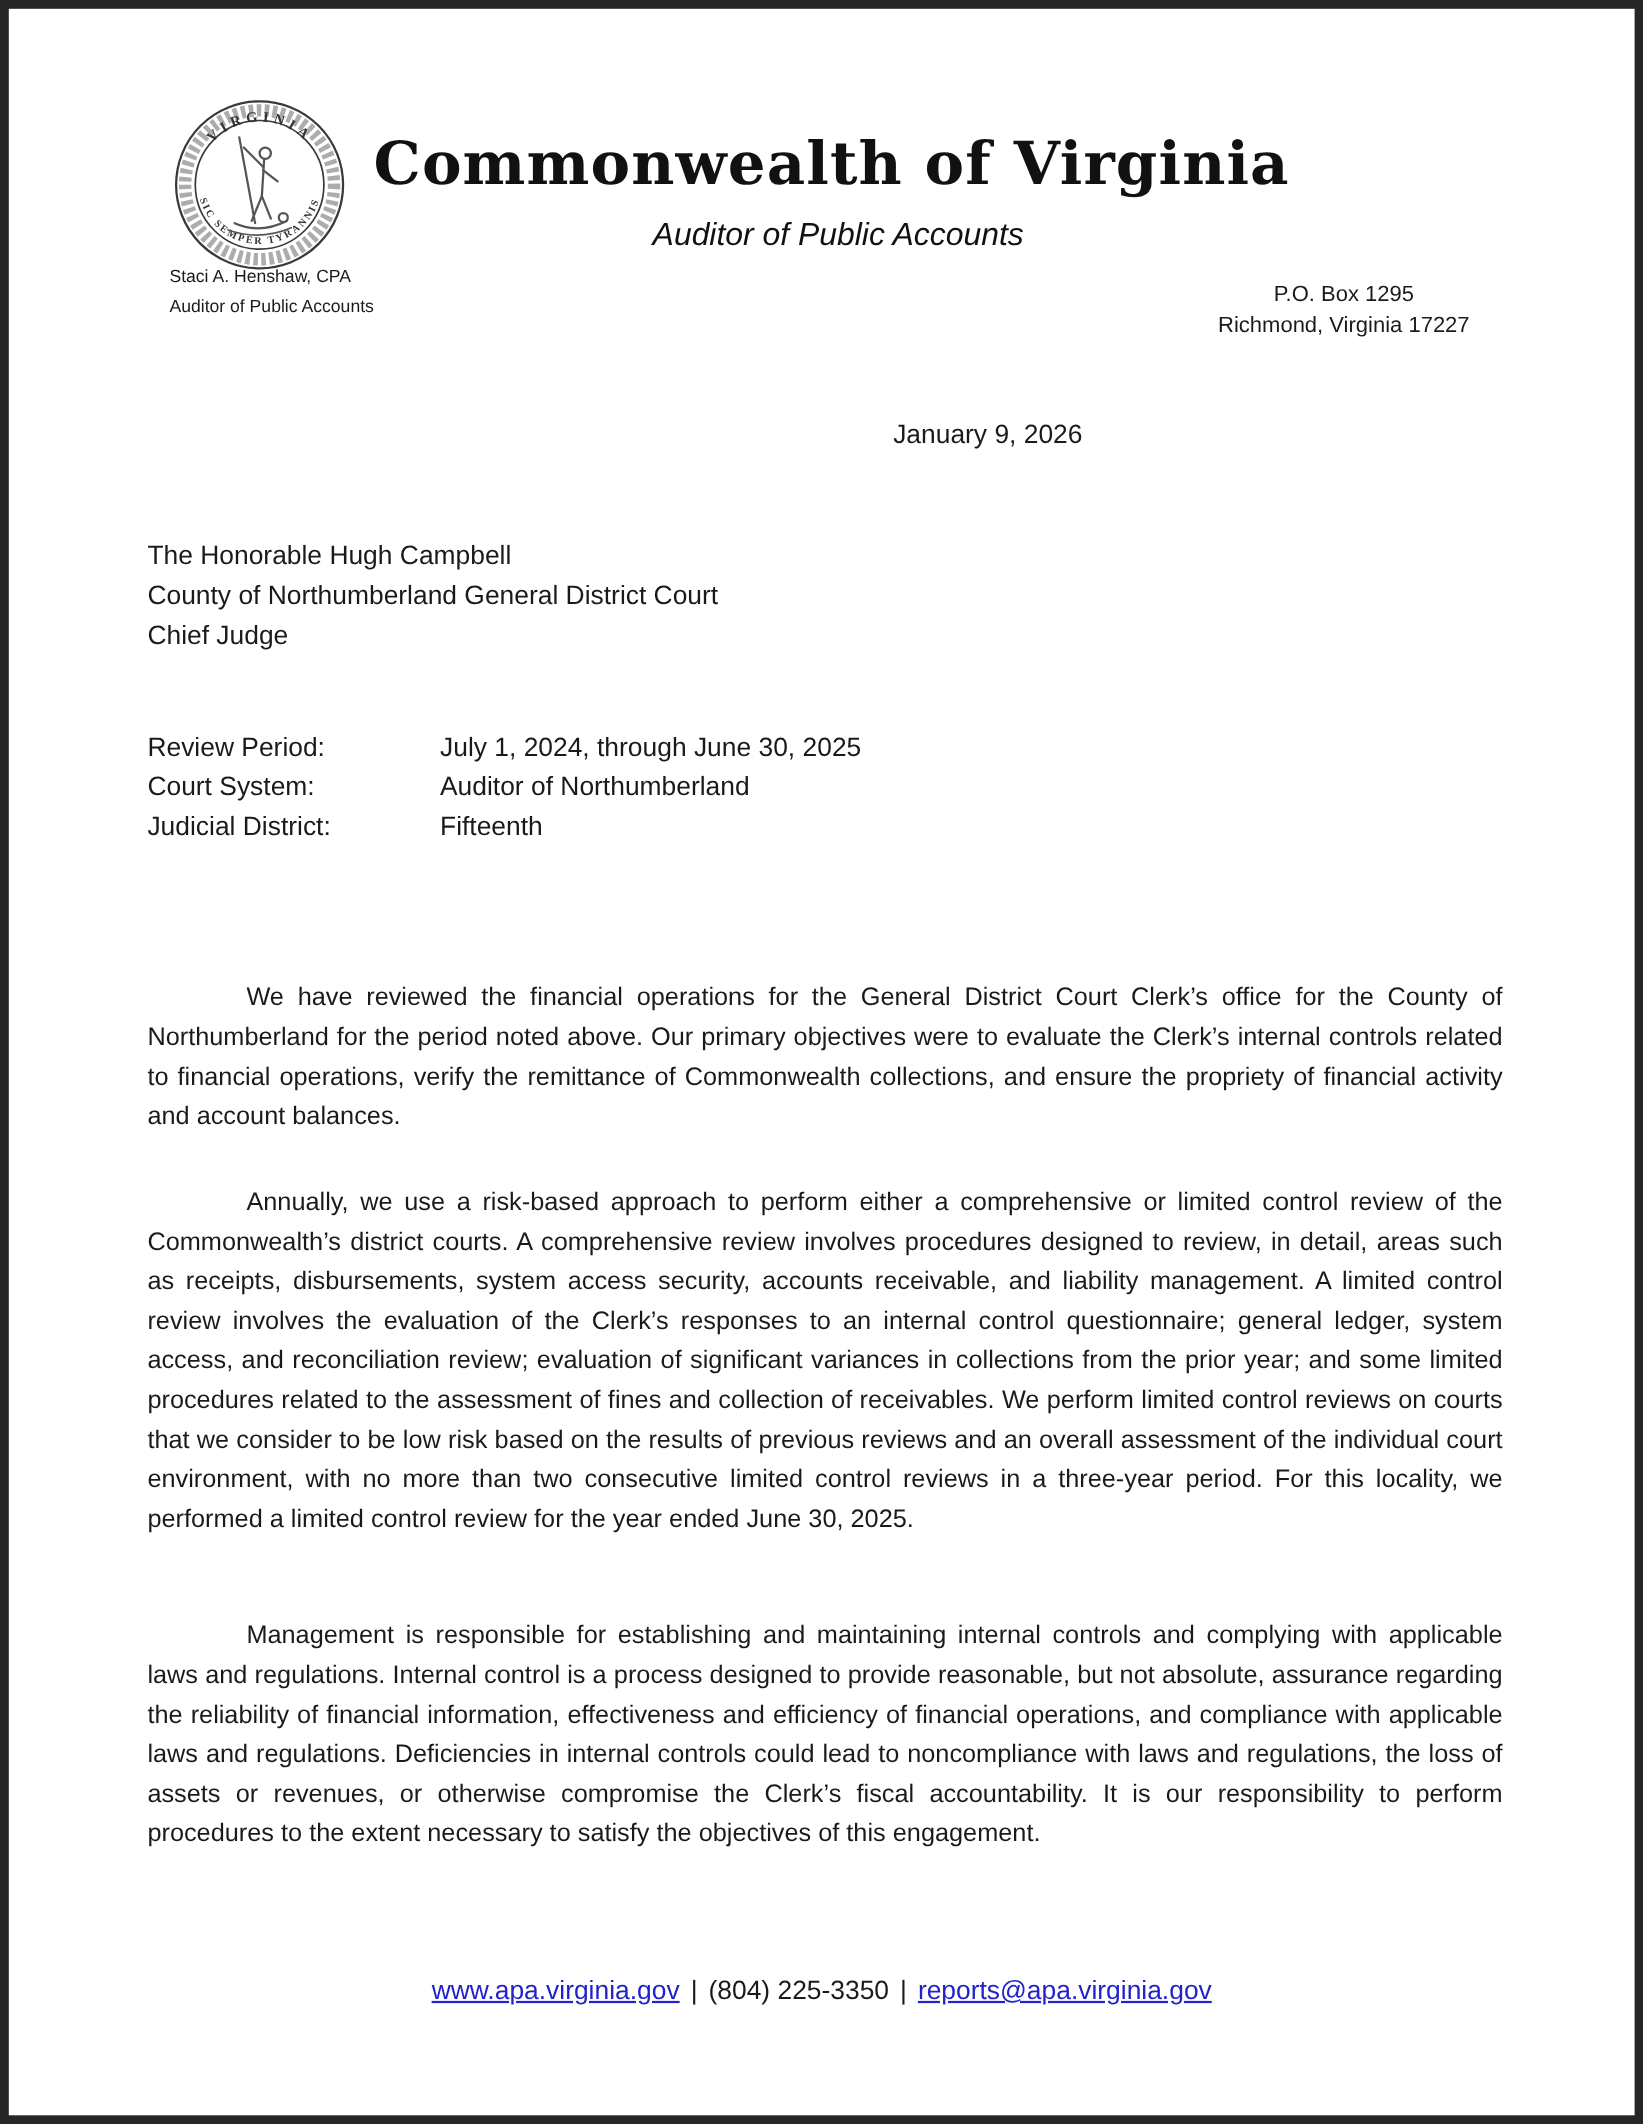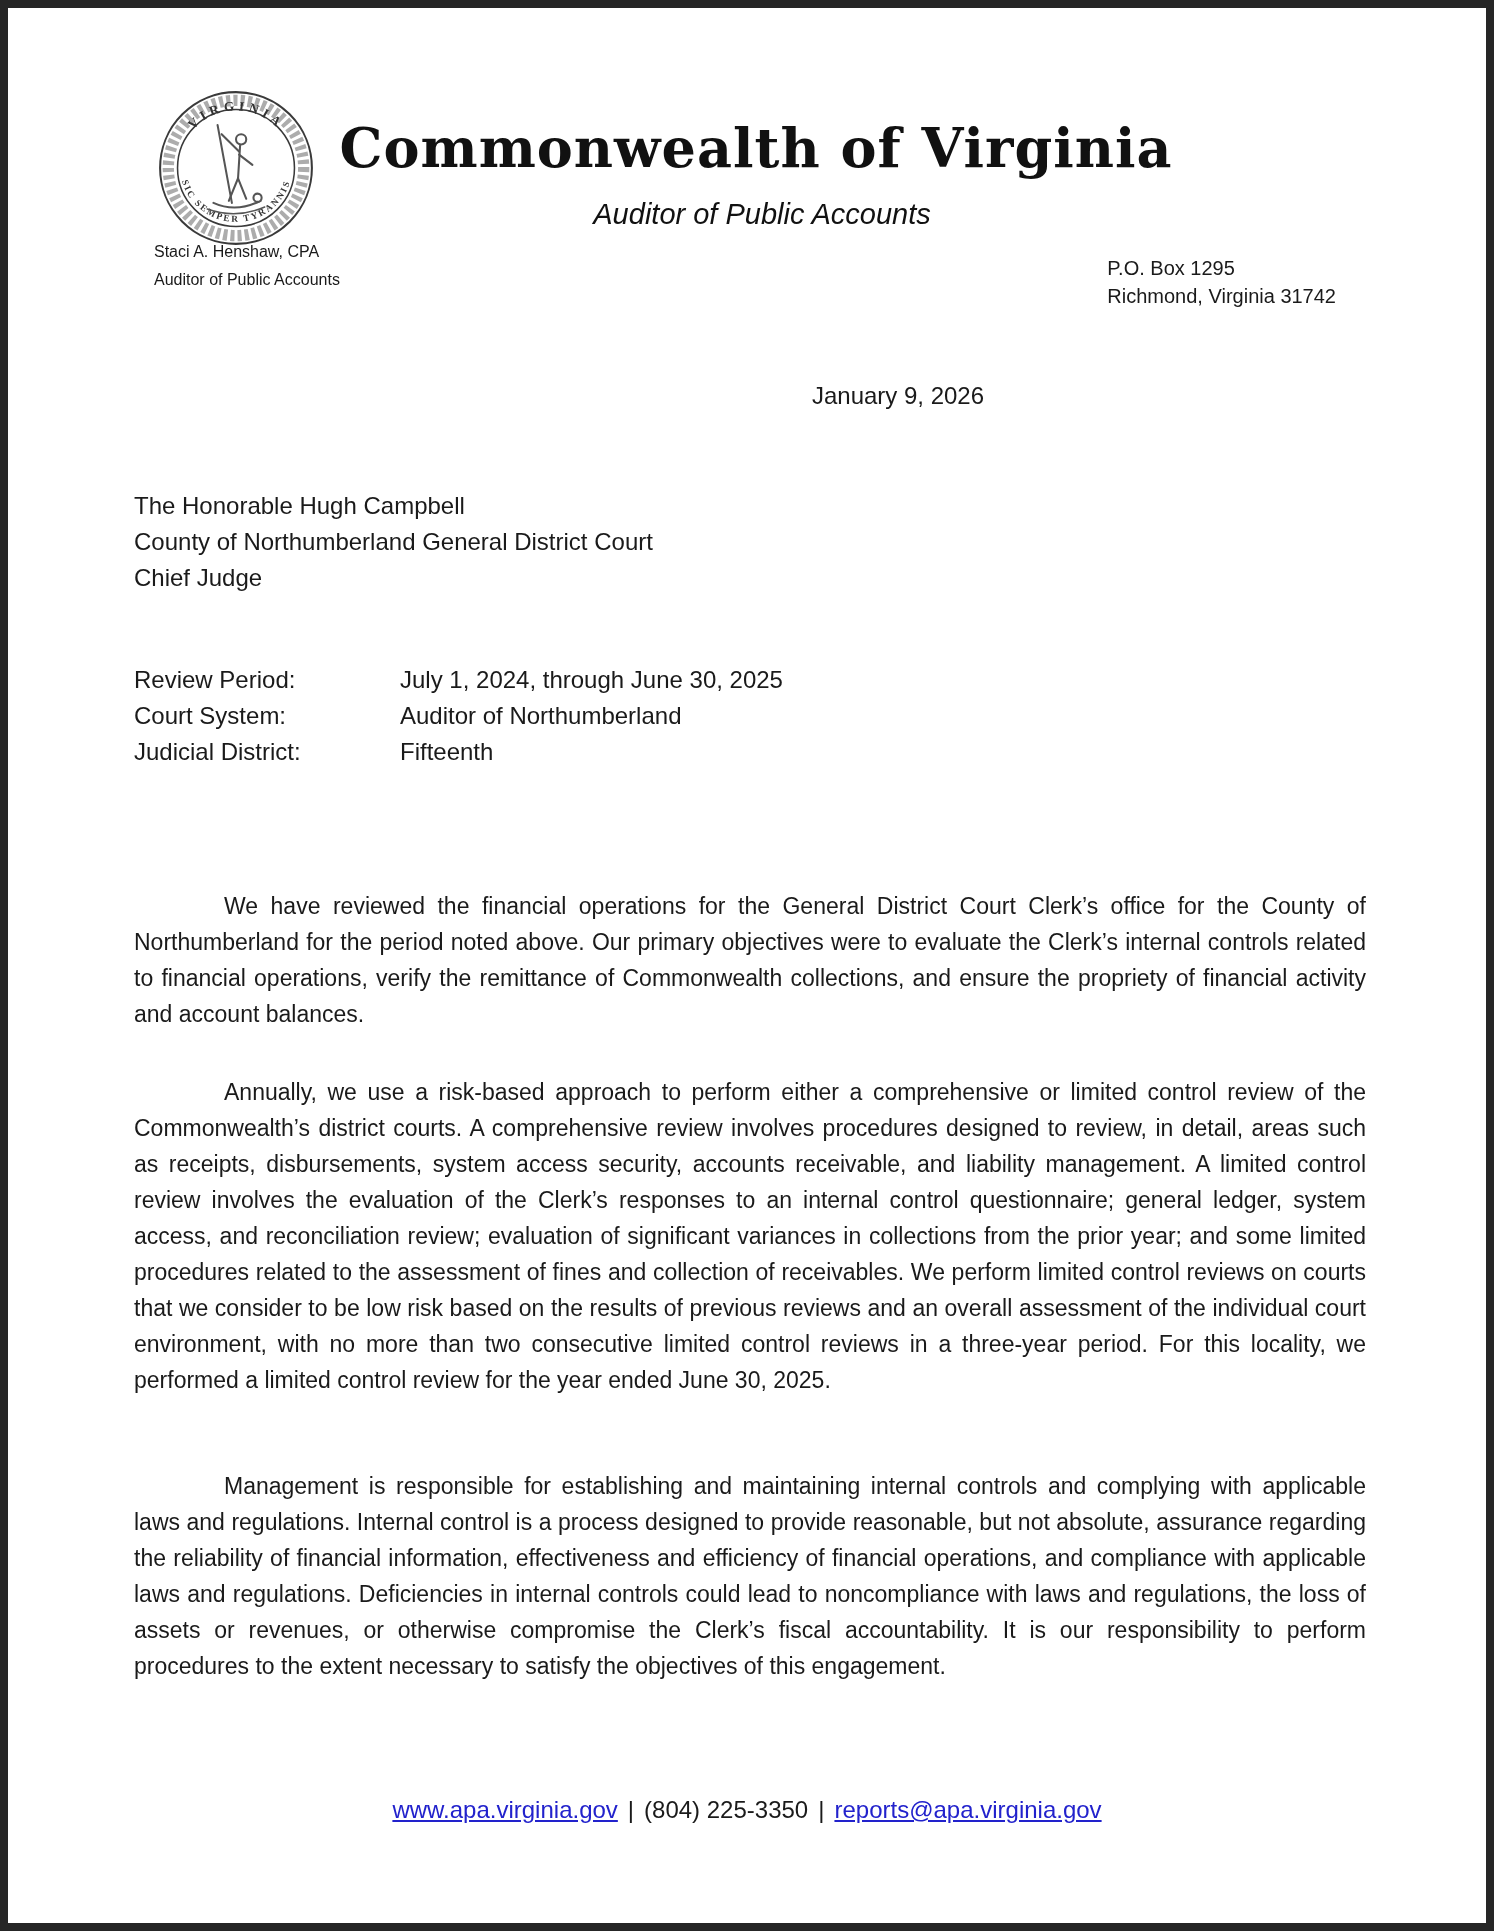--- a/index.html
+++ b/index.html
@@ -49,21 +49,21 @@
     top: 230px;
     font-size: 16px;
     line-height: 28px;
   }
   .hdr-right {
     position: absolute;
     right: 150px;
     top: 246px;
     font-size: 20px;
     line-height: 28px;
-    text-align: left;
+    text-align: center;
   }
 
   
   .date-line {
     position: absolute;
     left: 126px;
     width: 1232px;
     top: 374px;
     padding-left: 148px;
     box-sizing: content-box;
@@ -158,21 +158,21 @@
   <div class="org-title">Commonwealth of Virginia</div>
   <div class="org-subtitle">Auditor of Public Accounts</div>
 
   <div class="hdr-left">
     <div>Staci A. Henshaw, CPA</div>
     <div>Auditor of Public Accounts</div>
   </div>
 
   <div class="hdr-right">
     <div>P.O. Box 1295</div>
-    <div>Richmond, Virginia 31742</div>
+    <div>Richmond, Virginia 17227</div>
   </div>
 
   <div class="date-line">January 9, 2026</div>
 
   <div class="addressee">
     <div>The Honorable Hugh Campbell</div>
     <div>County of Northumberland General District Court</div>
     <div>Chief Judge</div>
   </div>
 

